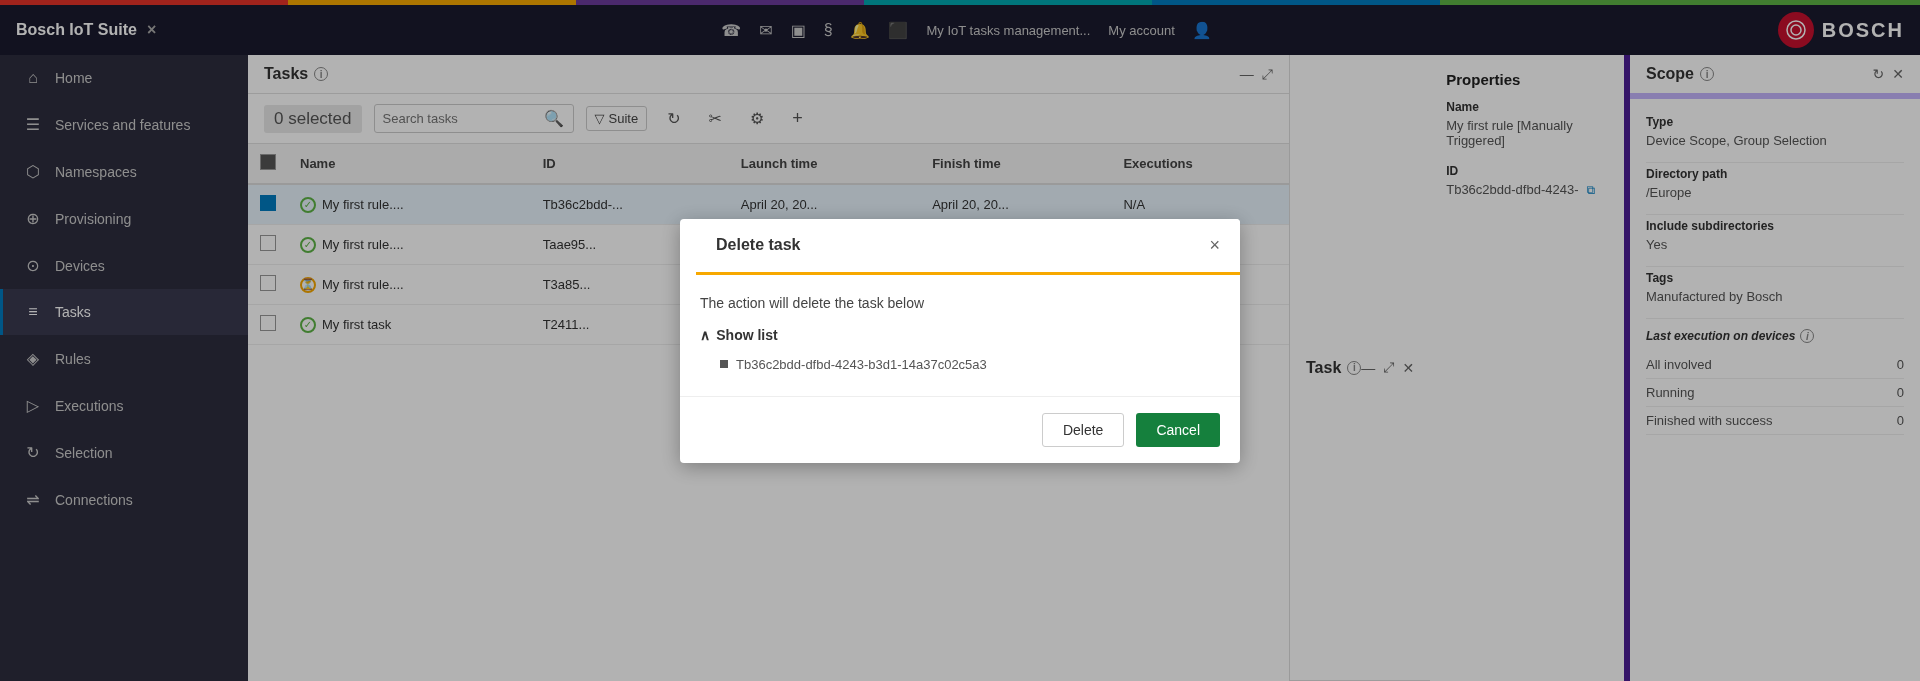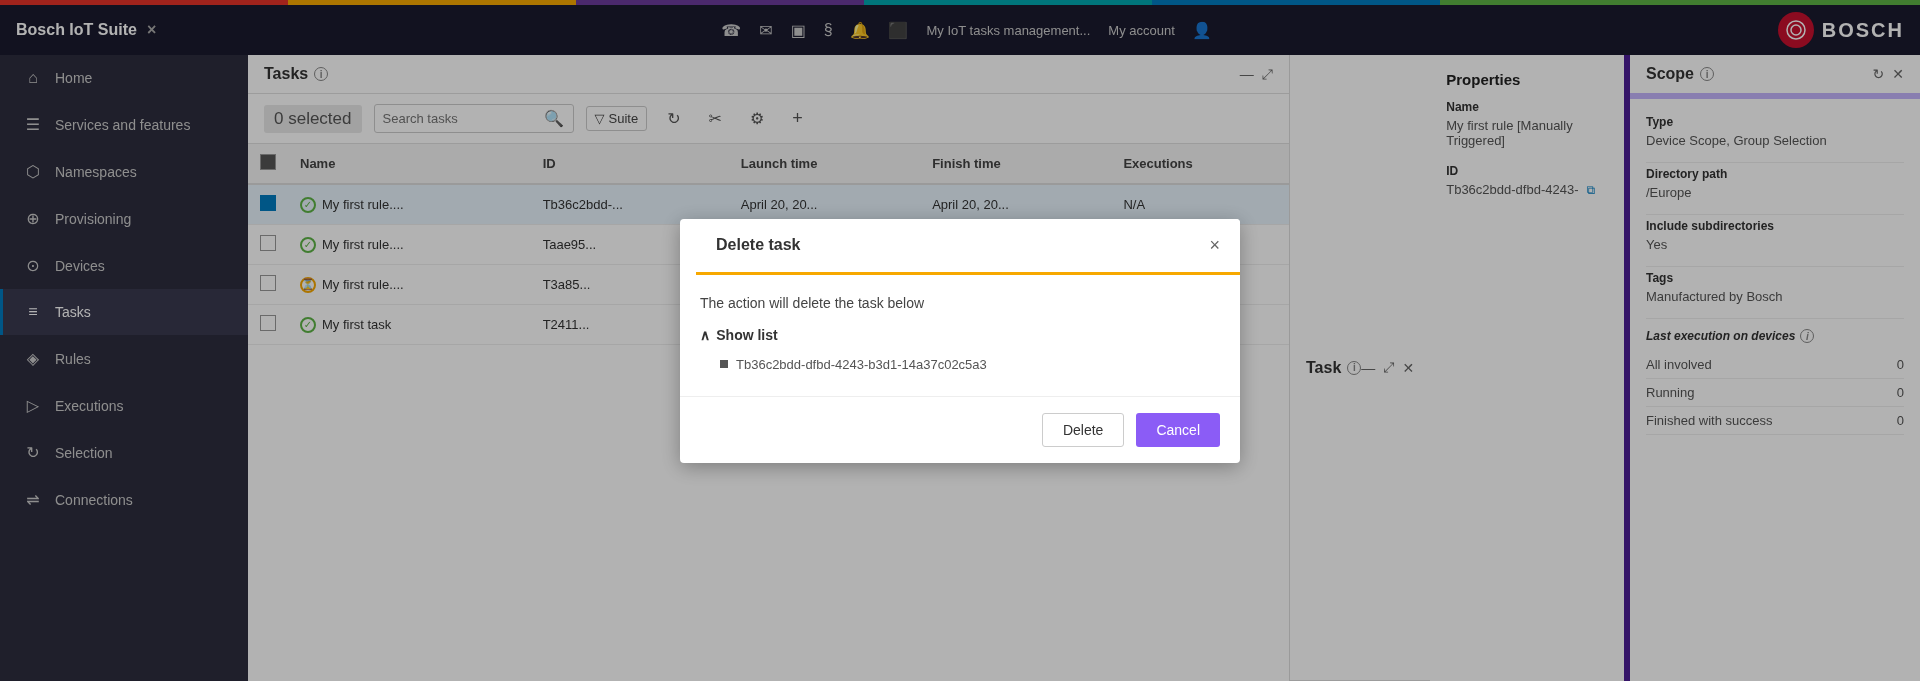--- a/index.html
+++ b/index.html
@@ -447,21 +447,21 @@
       border-radius: 3px;
       background: white;
       font-size: 14px;
       cursor: pointer;
       color: #333;
     }
     .btn-cancel {
       padding: 8px 20px;
       border: none;
       border-radius: 3px;
-      background: #8b5cf6;
+      background: #15803d;
       font-size: 14px;
       cursor: pointer;
       color: white;
       font-weight: 500;
     }
 
     .info-icon {
       display: inline-flex;
       align-items: center;
       justify-content: center;

